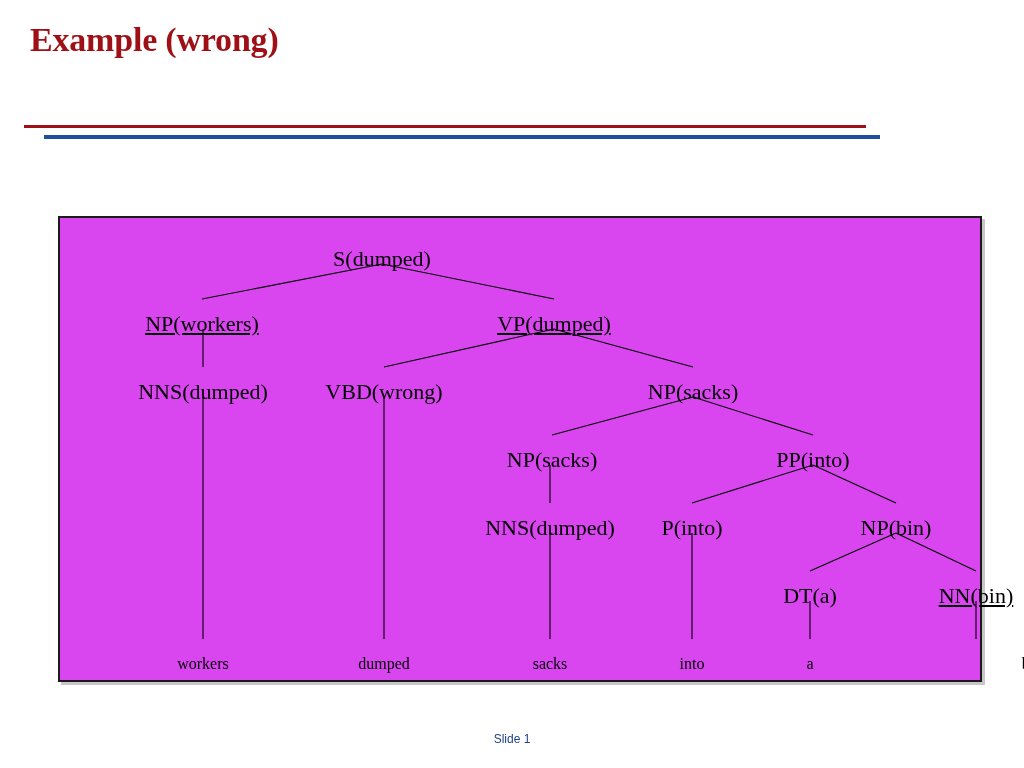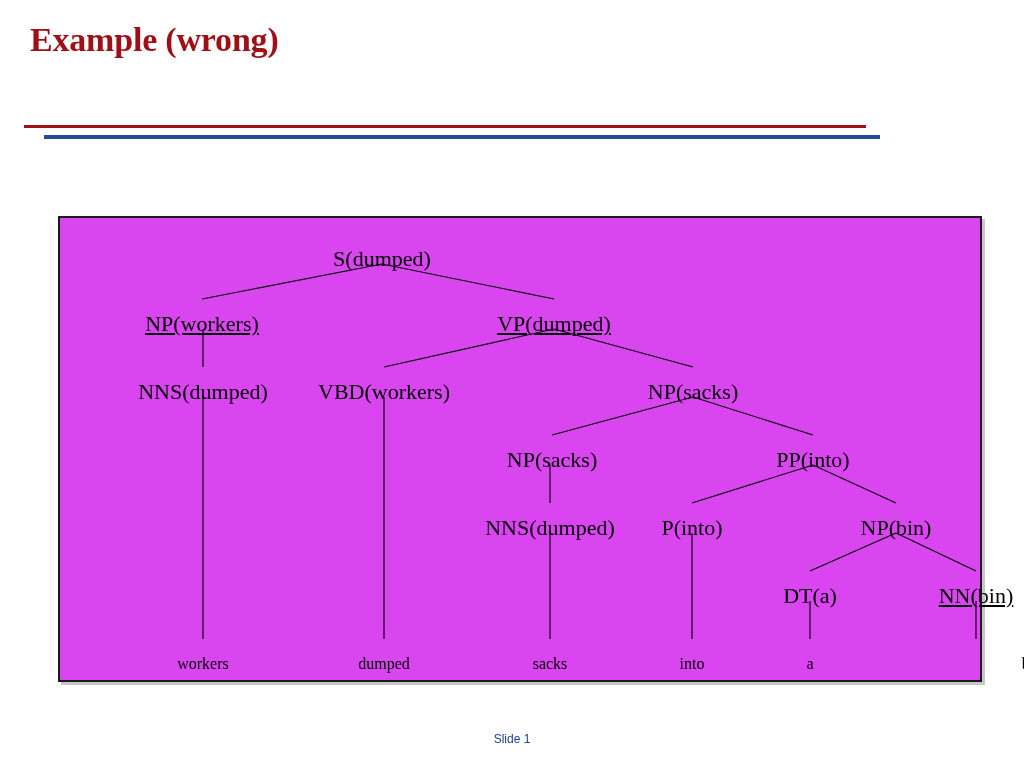--- a/index.html
+++ b/index.html
@@ -139,21 +139,21 @@
         <line x1="490" y1="315" x2="490" y2="421" stroke="#000000" stroke-width="1.1"></line>
         <line x1="632" y1="315" x2="632" y2="421" stroke="#000000" stroke-width="1.1"></line>
         <line x1="750" y1="383" x2="750" y2="421" stroke="#000000" stroke-width="1.1"></line>
         <line x1="916" y1="383" x2="916" y2="421" stroke="#000000" stroke-width="1.1"></line>
       </svg>
     <div id="tree-nodes">
         <div class="node" style="left: 322px; top: 30px;">S(dumped)</div>
         <div class="node" style="left: 142px; top: 95px; text-decoration: underline;">NP(workers)</div>
         <div class="node" style="left: 494px; top: 95px; text-decoration: underline;">VP(dumped)</div>
         <div class="node" style="left: 143px; top: 163px;">NNS(dumped)</div>
-        <div class="node" style="left: 324px; top: 163px;">VBD(workers)</div>
+        <div class="node" style="left: 324px; top: 163px;">VBD(wrong)</div>
         <div class="node" style="left: 633px; top: 163px;">NP(sacks)</div>
         <div class="node" style="left: 492px; top: 231px;">NP(sacks)</div>
         <div class="node" style="left: 753px; top: 231px;">PP(into)</div>
         <div class="node" style="left: 490px; top: 299px;">NNS(dumped)</div>
         <div class="node" style="left: 632px; top: 299px;">P(into)</div>
         <div class="node" style="left: 836px; top: 299px;">NP(bin)</div>
         <div class="node" style="left: 750px; top: 367px;">DT(a)</div>
         <div class="node" style="left: 916px; top: 367px; text-decoration: underline;">NN(bin)</div>
         <div class="leaf" style="left: 143px; top: 435px;">workers</div>
         <div class="leaf" style="left: 324px; top: 435px;">dumped</div>

